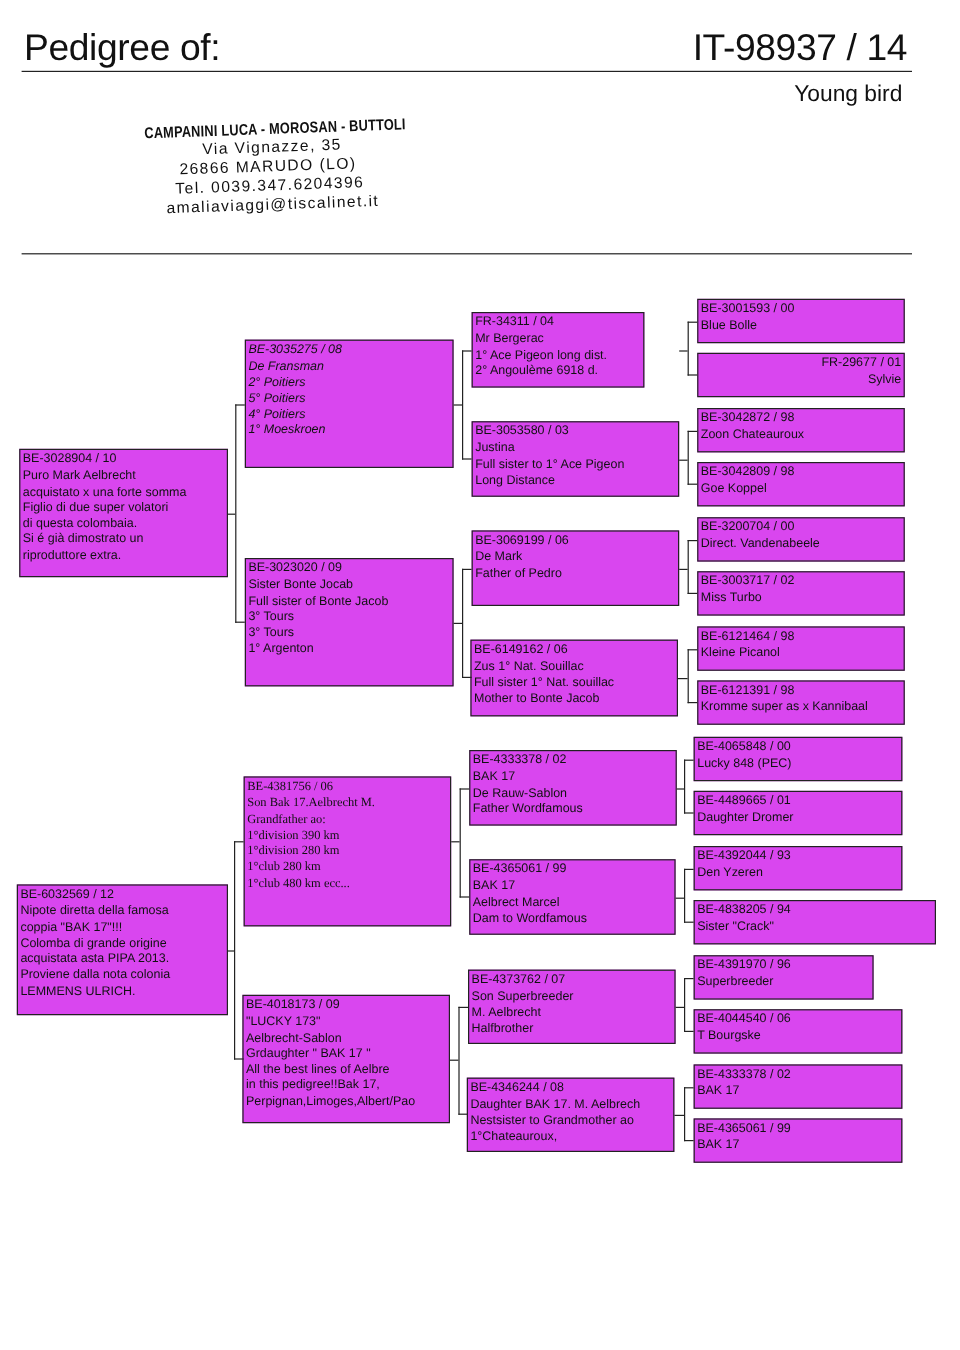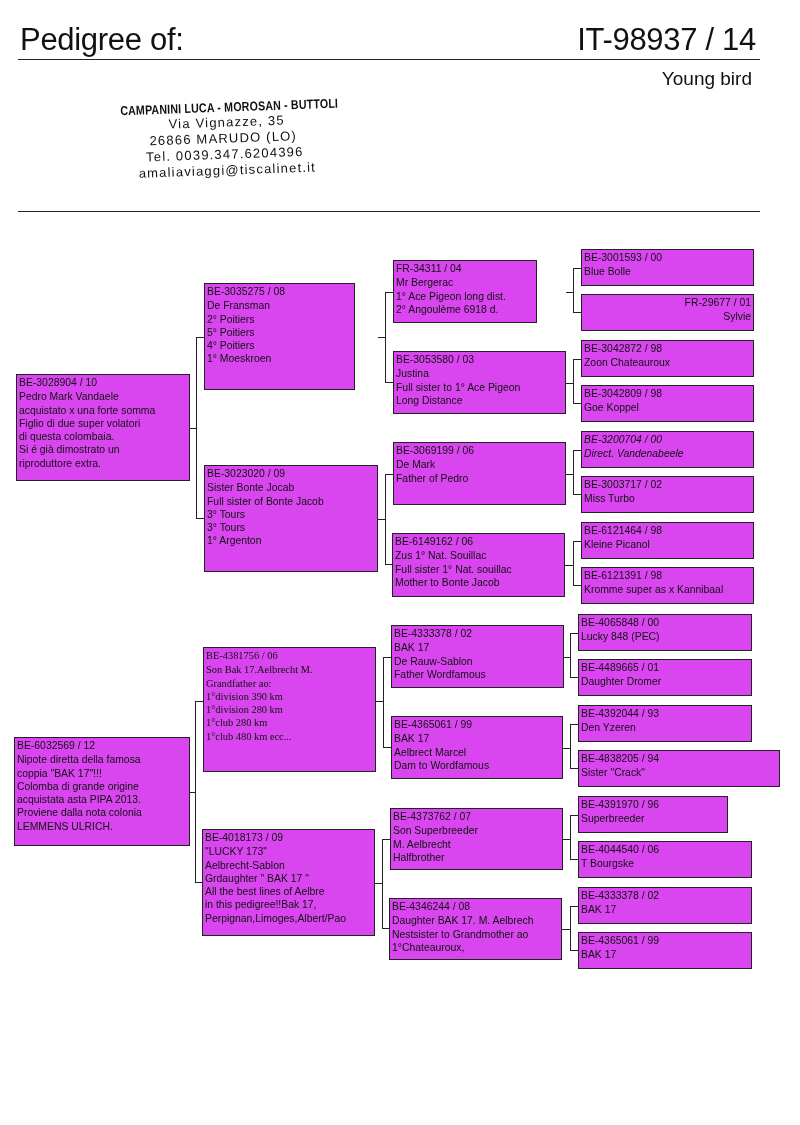--- a/index.html
+++ b/index.html
@@ -30,37 +30,37 @@
   <div class="line" style="margin-left:22px;">26866 MARUDO (LO)</div>
   <div class="line" style="margin-left:24px;">Tel. 0039.347.6204396</div>
   <div class="line" style="margin-left:28px;">amaliaviaggi@tiscalinet.it</div>
 </div>
 
 <div class="hline" style="top:211px;"></div>
 
 <div id="tree">
     <div class="box" style="left: 16px; top: 374px; width: 174px; height: 107px;">
       <span class="ring">BE-3028904 / 10</span>
-      <span class="ln">Pedro Mark Vandaele</span>
+      <span class="ln">Puro Mark Aelbrecht</span>
       <span class="ln">acquistato x una forte somma</span>
       <span class="ln">Figlio di due super volatori</span>
       <span class="ln">di questa colombaia.</span>
       <span class="ln">Si é già dimostrato un</span>
       <span class="ln">riproduttore extra.</span>
     </div>
     <div class="box" style="left: 14px; top: 737px; width: 176px; height: 109px;">
       <span class="ring">BE-6032569 / 12</span>
       <span class="ln">Nipote diretta della famosa</span>
       <span class="ln">coppia "BAK 17"!!!</span>
       <span class="ln">Colomba di grande origine</span>
       <span class="ln">acquistata asta PIPA 2013.</span>
       <span class="ln">Proviene dalla nota colonia</span>
       <span class="ln">LEMMENS ULRICH.</span>
     </div>
-    <div class="box" style="left: 204px; top: 283px; width: 151px; height: 107px;">
+    <div class="box" style="left: 204px; top: 283px; width: 174px; height: 107px; font-style: italic;">
       <span class="ring">BE-3035275 / 08</span>
       <span class="ln">De Fransman</span>
       <span class="ln">2° Poitiers</span>
       <span class="ln">5° Poitiers</span>
       <span class="ln">4° Poitiers</span>
       <span class="ln">1° Moeskroen</span>
     </div>
     <div class="box" style="left: 204px; top: 465px; width: 174px; height: 107px;">
       <span class="ring">BE-3023020 / 09</span>
       <span class="ln">Sister Bonte Jocab</span>
@@ -143,21 +143,21 @@
       <span class="ln">Sylvie</span>
     </div>
     <div class="box" style="left: 581px; top: 340px; width: 173px; height: 37px;">
       <span class="ring">BE-3042872 / 98</span>
       <span class="ln">Zoon Chateauroux</span>
     </div>
     <div class="box" style="left: 581px; top: 385px; width: 173px; height: 37px;">
       <span class="ring">BE-3042809 / 98</span>
       <span class="ln">Goe Koppel</span>
     </div>
-    <div class="box" style="left: 581px; top: 431px; width: 173px; height: 37px; font-style: italic;">
+    <div class="box" style="left: 581px; top: 431px; width: 173px; height: 37px;">
       <span class="ring">BE-3200704 / 00</span>
       <span class="ln">Direct. Vandenabeele</span>
     </div>
     <div class="box" style="left: 581px; top: 476px; width: 173px; height: 37px;">
       <span class="ring">BE-3003717 / 02</span>
       <span class="ln">Miss Turbo</span>
     </div>
     <div class="box" style="left: 581px; top: 522px; width: 173px; height: 37px;">
       <span class="ring">BE-6121464  / 98</span>
       <span class="ln">Kleine Picanol</span>

